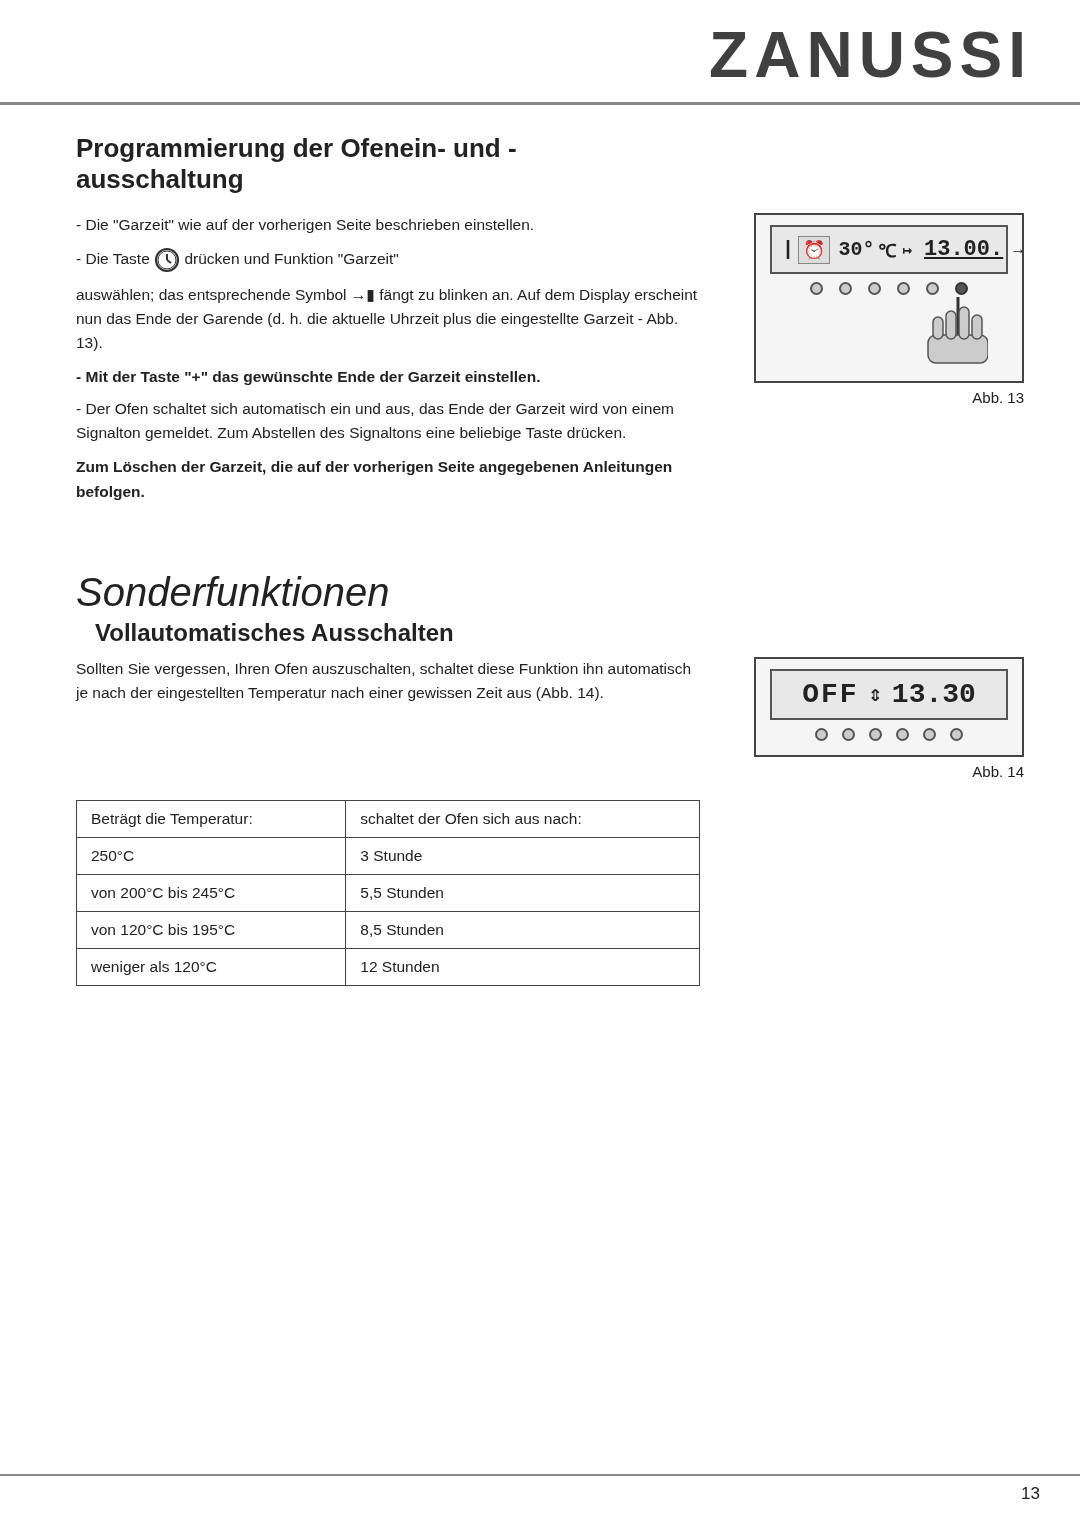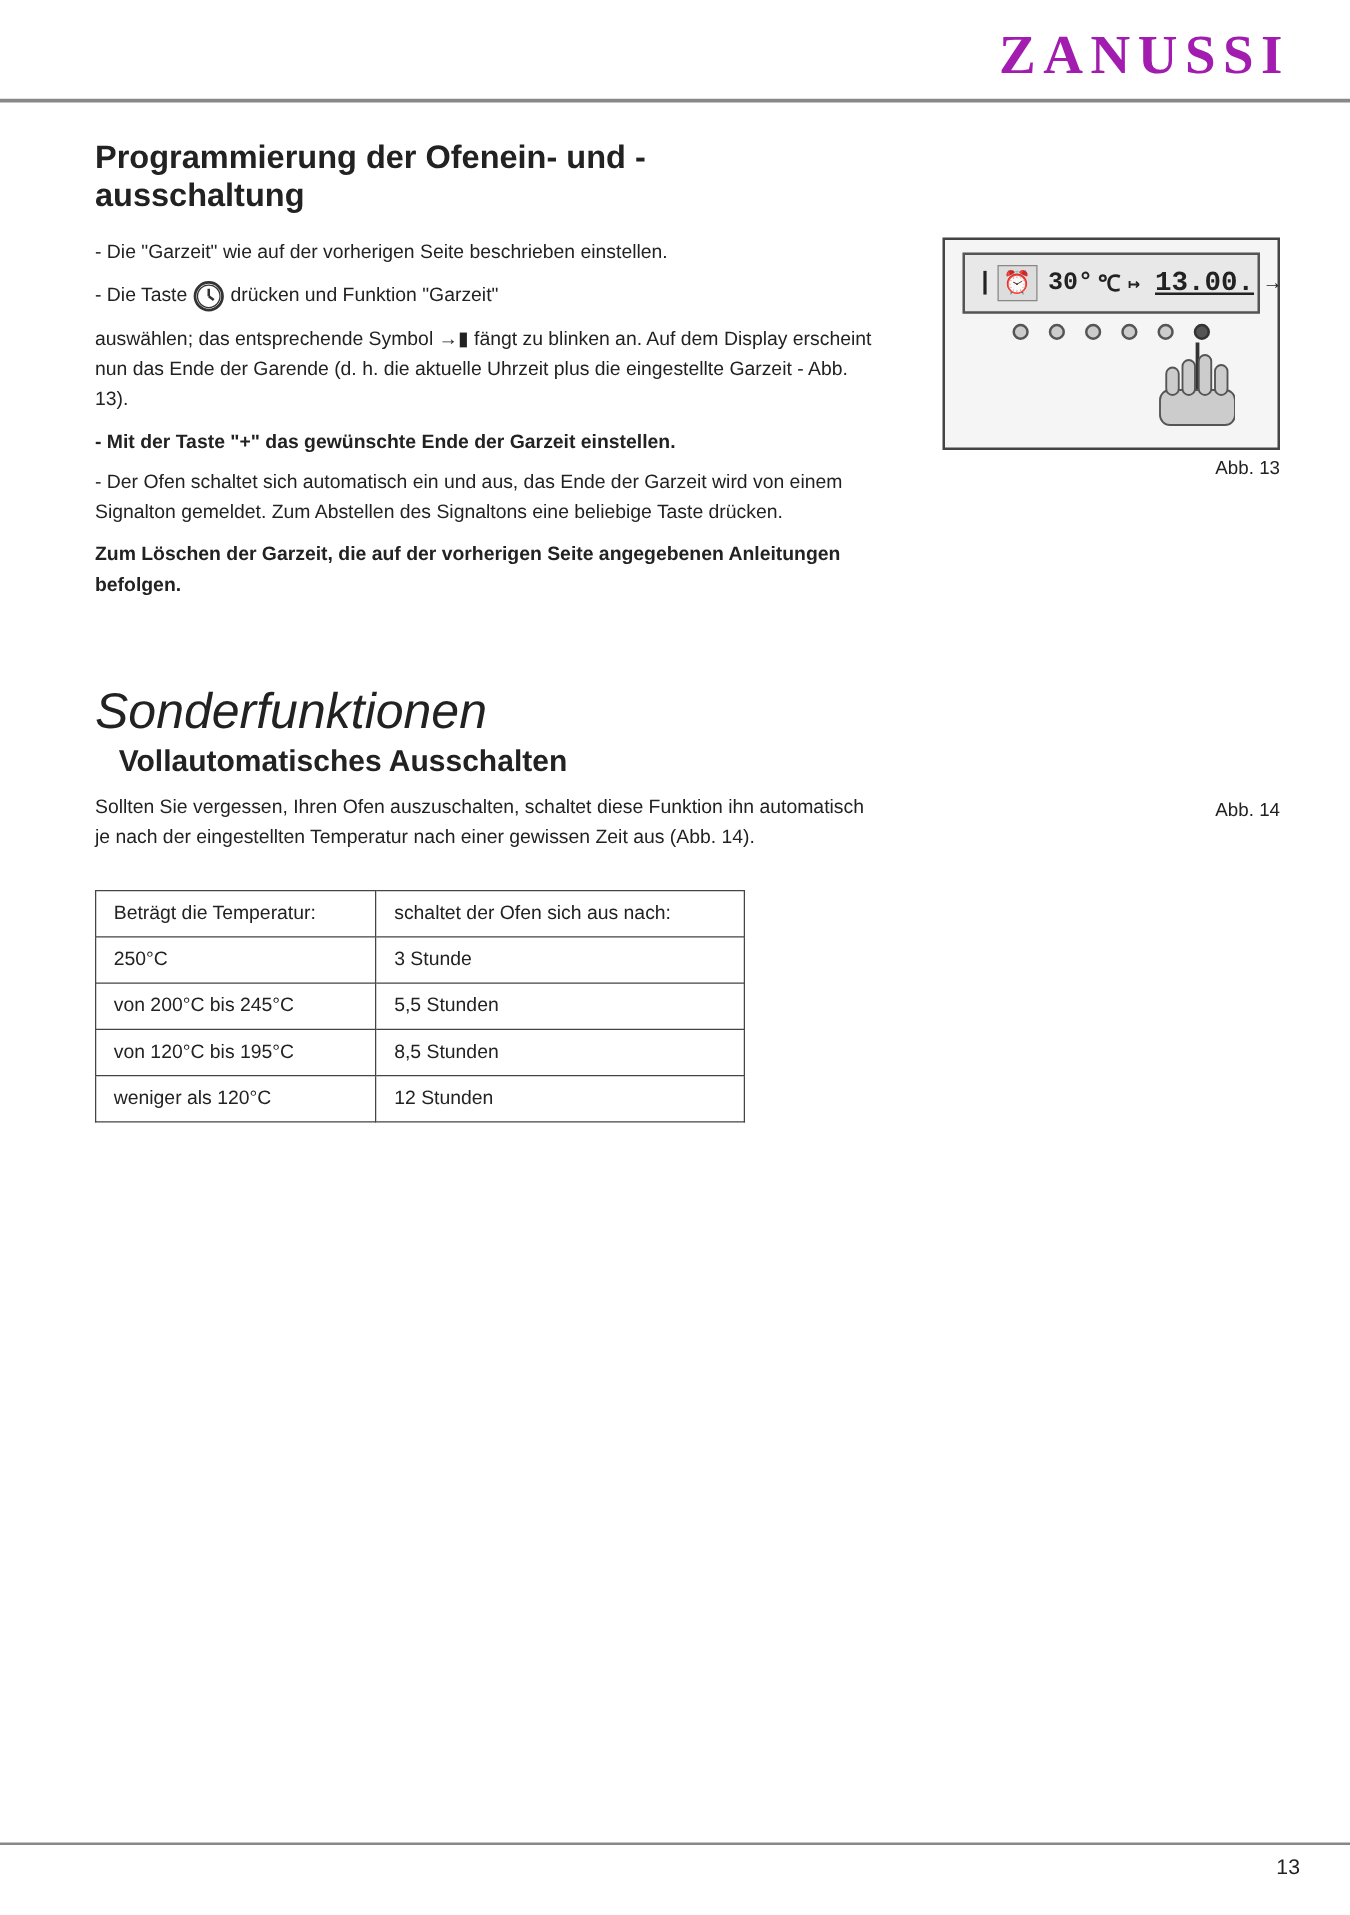--- a/index.html
+++ b/index.html
@@ -17,25 +17,25 @@
     .header {
       display: flex;
       justify-content: flex-end;
       align-items: center;
       padding: 18px 48px 0 48px;
       border-bottom: 3px solid #888;
       padding-bottom: 10px;
     }
 
     .logo {
-      font-size: 44px;
+      font-size: 64px;
       font-weight: 900;
       letter-spacing: 6px;
-      color: #a21caf;
-      font-family: Liberation Serif, serif;
+      color: #404040;
+      font-family: Liberation Sans, sans-serif;
     }
 
     
     .content {
       padding: 28px 56px 28px 76px;
     }
 
     
     .section-title {
       font-size: 26px;
@@ -173,21 +173,21 @@
     .sub-section-title {
       font-size: 24px;
       font-weight: 900;
       margin-bottom: 10px;
       margin-left: 19px;
     }
 
     
     .data-table {
       border-collapse: collapse;
-      width: 520px;
+      width: 624px;
       margin-top: 20px;
       font-size: 15.5px;
     }
 
     .data-table td {
       border: 1px solid #444;
       padding: 9px 14px;
       vertical-align: top;
     }
 
@@ -325,20 +325,36 @@
 
   <div class="sub-section-title">Vollautomatisches Ausschalten</div>
 
   <div class="two-col">
     <div class="text-col">
       <p class="body-text">Sollten Sie vergessen, Ihren Ofen auszuschalten, schaltet diese Funktion ihn automatisch je nach der eingestellten Temperatur nach einer gewissen Zeit aus (Abb. 14).</p>
     </div>
 
     <div class="image-col">
 
+      <div class="display-box-14">
+        <div class="display-screen-14">
+          <span style="font-size:28px; font-weight:bold; letter-spacing:2px;">OFF</span>
+          <span style="font-size:22px; font-weight:bold;">⇕</span>
+          <span style="font-size:28px; font-weight:bold;">13.30</span>
+        </div>
+
+        <div class="display-dots-14">
+          <span style="width:13px;height:13px;border-radius:50%;background:#ccc;border:2px solid #555;display:inline-block;"></span>
+          <span style="width:13px;height:13px;border-radius:50%;background:#ccc;border:2px solid #555;display:inline-block;"></span>
+          <span style="width:13px;height:13px;border-radius:50%;background:#ccc;border:2px solid #555;display:inline-block;"></span>
+          <span style="width:13px;height:13px;border-radius:50%;background:#ccc;border:2px solid #555;display:inline-block;"></span>
+          <span style="width:13px;height:13px;border-radius:50%;background:#ccc;border:2px solid #555;display:inline-block;"></span>
+          <span style="width:13px;height:13px;border-radius:50%;background:#ccc;border:2px solid #555;display:inline-block;"></span>
+        </div>
+      </div>
       <div class="abb-label">Abb. 14</div>
     </div>
   </div>
 
   <table class="data-table">
     <tbody>
       <tr>
         <td>Beträgt die Temperatur:</td>
         <td>schaltet der Ofen sich aus nach:</td>
       </tr>

